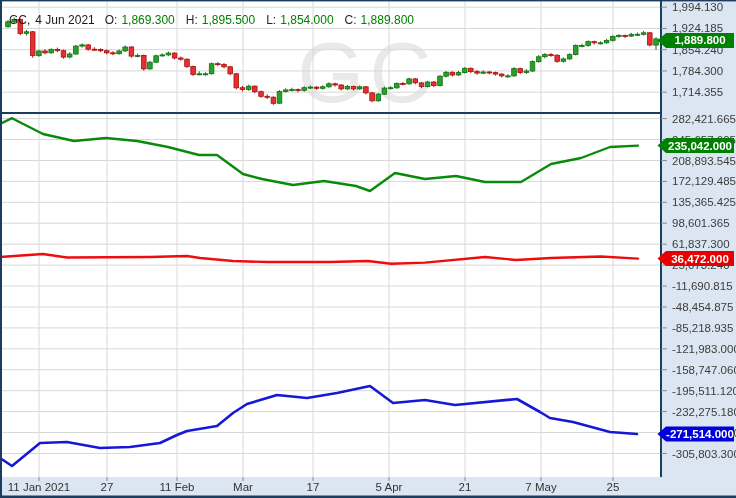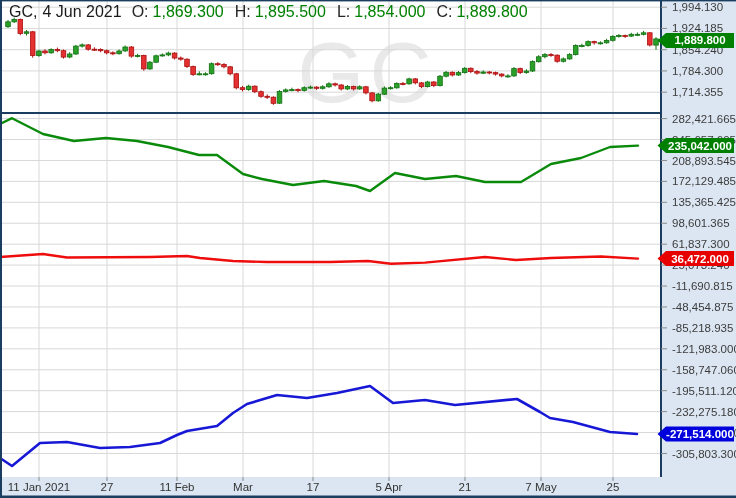--- a/index.html
+++ b/index.html
@@ -1,19 +1,19 @@
 <!DOCTYPE html>
 <html><head>
 <meta charset="utf-8">
 <style>
   html,body{margin:0;padding:0;background:#fff;}
   .stage{position:relative;width:736px;height:498px;background:#fff;overflow:hidden;
          font-family:"Liberation Sans",sans-serif;}
   svg text{font-family:"Liberation Sans",sans-serif;}
-  .ohlc-header{position:absolute;left:9px;top:3px;z-index:5;font-size:16px;white-space:nowrap;}
+  .ohlc-header{position:absolute;left:9px;top:13px;z-index:5;font-size:12px;white-space:nowrap;}
   .ohlc-header .hl{color:#262626;margin-right:4px;}
   .ohlc-header .hv{color:#008000;margin-right:11px;}
   .ohlc-header .sym{color:#1a1a1a;margin-right:5px;}
   .ohlc-header .dt{color:#1a1a1a;margin-right:10px;}
   .overlay{position:absolute;z-index:4;background:transparent;}
 </style>
 </head>
 <body>
 
 <div class="stage">

